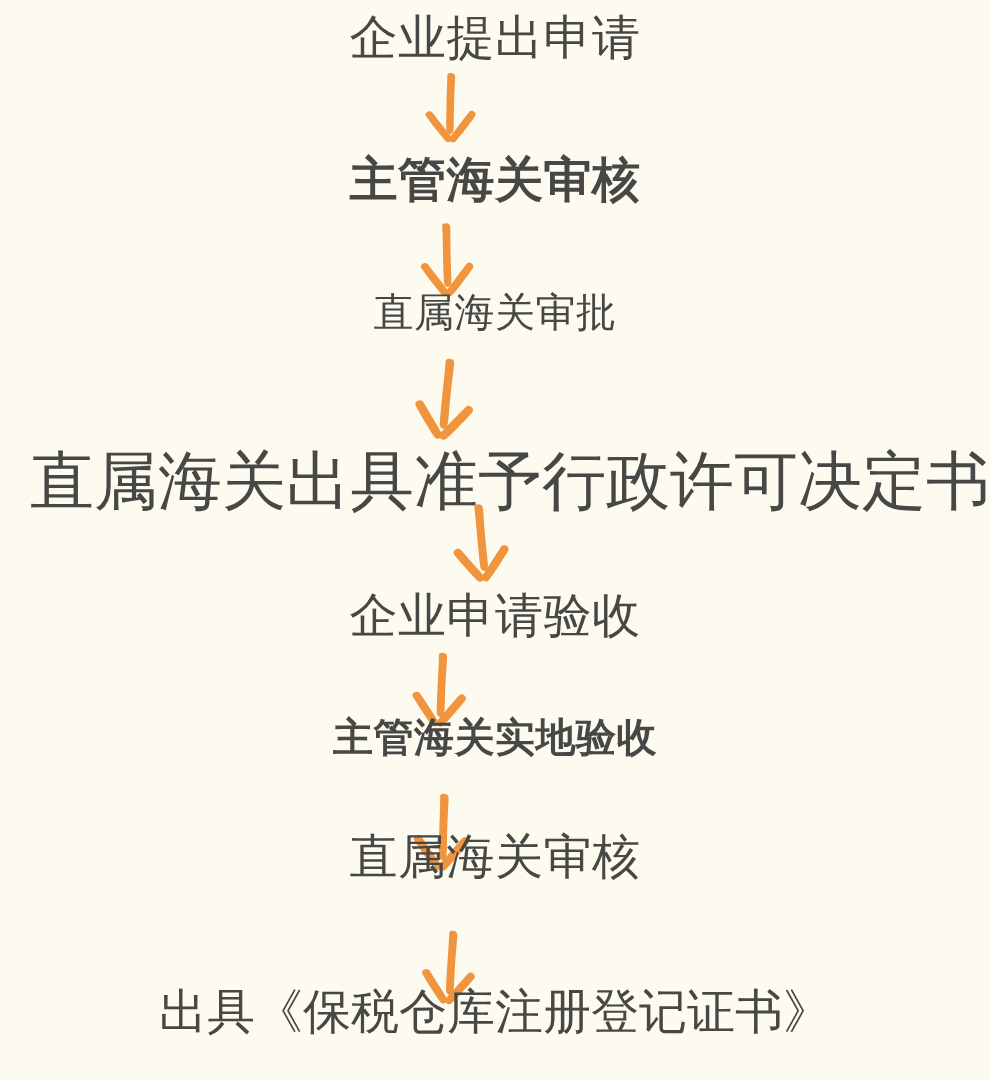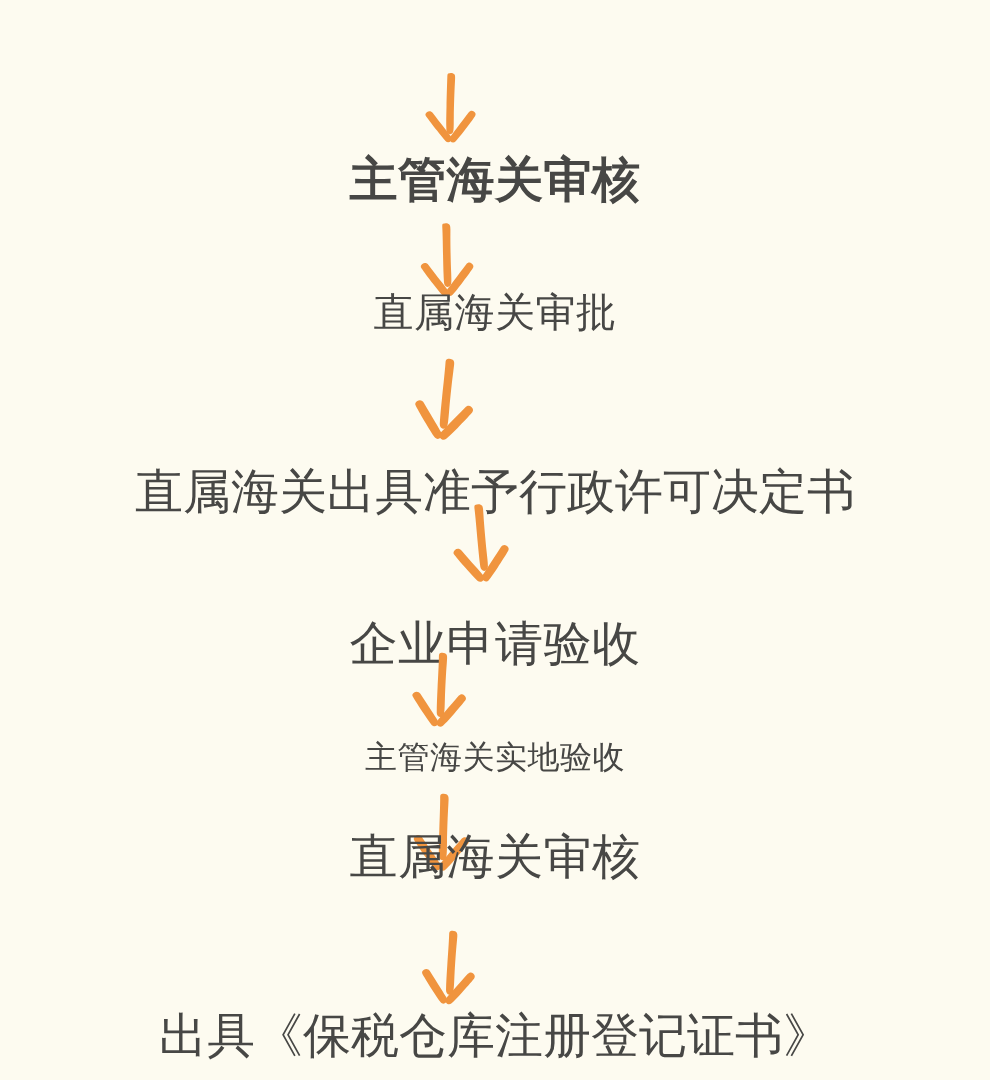--- a/index.html
+++ b/index.html
@@ -31,25 +31,25 @@
     font-family: "Liberation Sans", "DejaVu Sans", sans-serif;
     font-weight: 400;
     letter-spacing: 0.5px;
     white-space: nowrap;
     line-height: 1;
   }
 
   .step-1 { top: 14px;   font-size: 48px; }
   .step-2 { top: 156px;  font-size: 48px; font-weight: bold; }
   .step-3 { top: 292px;  font-size: 40px; }
-  .step-4 { top: 468px;  font-size: 48px; letter-spacing: 0px; }
-  .step-5 { top: 620px;  font-size: 48px; }
-  .step-6 { top: 741px;  font-size: 32px; }
+  .step-4 { top: 449px;  font-size: 64px; letter-spacing: 0px; text-align: right; }
+  .step-5 { top: 592px;  font-size: 48px; }
+  .step-6 { top: 717px;  font-size: 40px; font-weight: bold; }
   .step-7 { top: 833px;  font-size: 48px; }
-  .step-8 { top: 1012px; font-size: 48px; letter-spacing: 0px; }
+  .step-8 { top: 988px; font-size: 48px; letter-spacing: 0px; }
 
   
   .arrow {
     position: absolute;
     pointer-events: none;
   }
   .arrow svg {
     display: block;
     overflow: visible;
   }
@@ -60,20 +60,21 @@
   .arrow-4 { left: 443px; top: 503px; }
   .arrow-5 { left: 403px; top: 652px; }
   .arrow-6 { left: 404px; top: 793px; }
   .arrow-7 { left: 413px; top: 930px; }
 </style>
 </head>
 <body>
 
 <div id="flowchart">
 
+  <div class="step step-1">企业提出申请</div>
 
   <div class="arrow arrow-1">
     <svg width="72" height="76" viewBox="0 0 72 76">
       <g fill="#F0943E">
         <path d="M33.2 1.5 C35.6 0.4 38.6 0.9 39.6 2.6 C40.4 4.0 40.1 7.2 39.9 10.8
                  C39.4 20.0 39.0 33.0 38.8 44.8 C38.7 50.0 38.9 55.0 38.4 58.8
                  C38.1 61.0 36.4 62.4 34.6 62.2 C32.7 62.0 31.5 60.3 31.4 58.0
                  C31.1 51.0 31.3 43.0 31.5 34.5 C31.7 24.0 32.1 12.0 32.3 5.2
                  C32.4 3.2 32.4 1.9 33.2 1.5 Z"></path>
         <path d="M11.8 40.2 C13.6 38.6 16.3 38.9 17.8 40.9 C21.2 45.4 25.6 51.0 29.6 56.2

